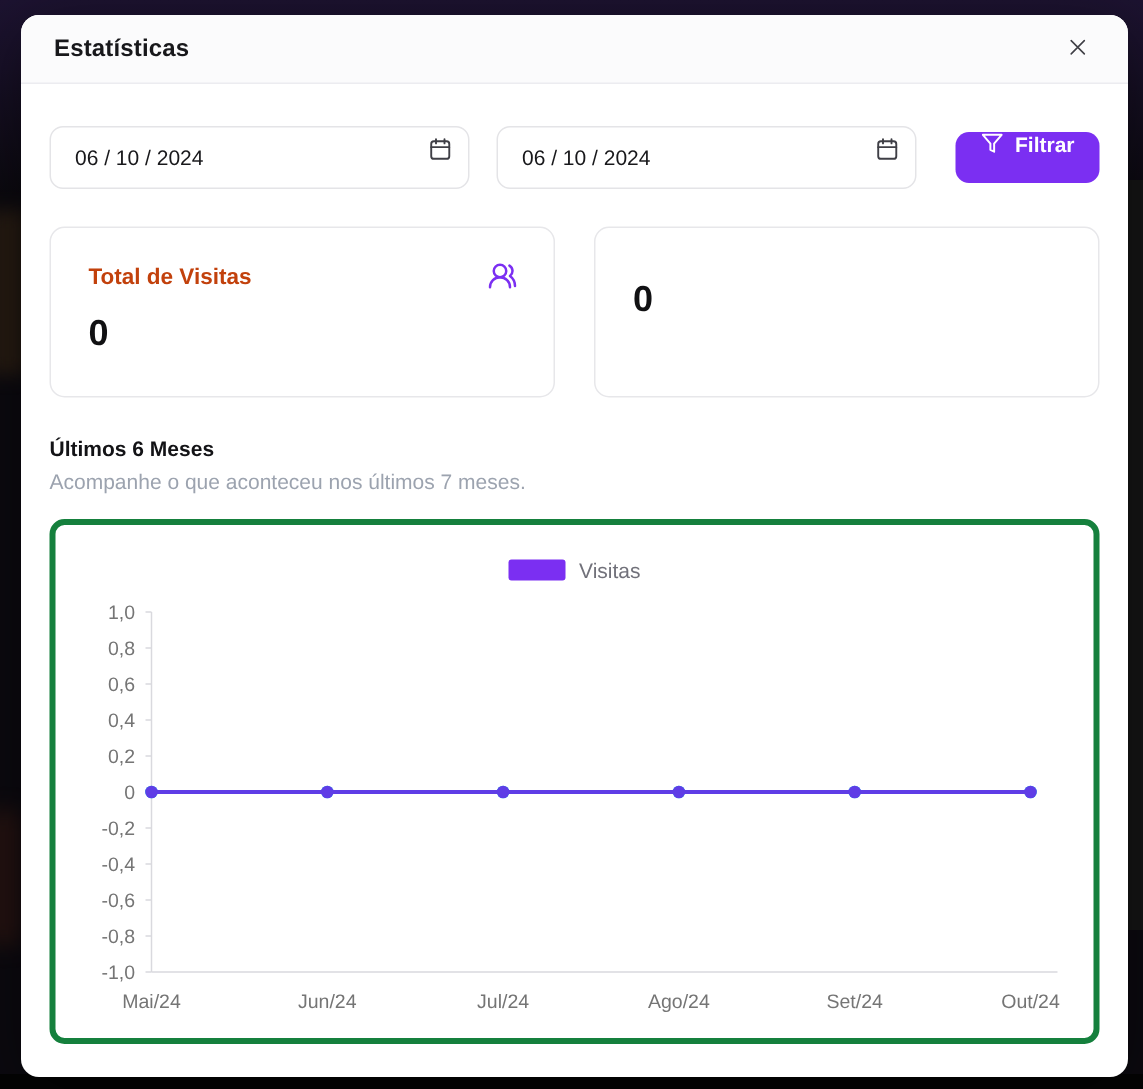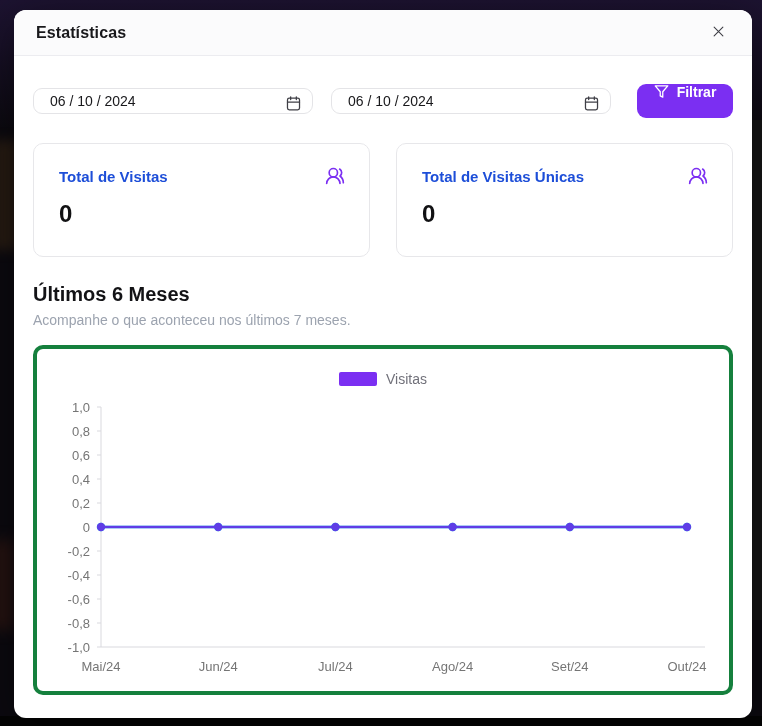--- a/index.html
+++ b/index.html
@@ -33,21 +33,21 @@
     display:flex; align-items:center; justify-content:space-between;
     padding:0 22px;
   }
   .modal-title { font-size:16px; font-weight:700; color:#18181b; letter-spacing:.1px; }
   .close-button { width:24px; height:24px; border:none; background:transparent; cursor:pointer;
     display:flex; align-items:center; justify-content:center; color:#3f3f46; }
 
   .modal-body { padding:28px 19px 0 19px; }
 
   .filter-row { display:flex; align-items:center; gap:18px; }
-  .date-input-wrap { position:relative; width:280px; height:26px; }
+  .date-input-wrap { position:relative; width:280px; height:42px; }
   .date-input {
     width:100%; height:100%; border:1px solid #e4e4e7; border-radius:9px;
     padding:0 40px 0 16px; font-size:14px; color:#18181b; background:#fff;
     font-family:"Liberation Sans", sans-serif; outline:none;
   }
   .calendar-button { position:absolute; right:10px; top:7px; width:20px; height:20px;
     border:none; background:transparent; cursor:pointer; color:#3f3f46; }
   .filter-button {
     margin-left:auto; min-width:96px; height:34px; border:none; cursor:pointer;
     background:var(--accent,#7b2ff2); color:#fff; border-radius:9px;
@@ -55,25 +55,25 @@
     font-size:14px; font-weight:600; font-family:"Liberation Sans", sans-serif;
     padding:0 16px;
   }
 
   .stats-row { display:flex; gap:26px; margin-top:25px; }
   .stat-card {
     flex:1; height:114px; border:1px solid #e7e7ea; border-radius:10px;
     padding:24px 24px 0 25px; background:#fff;
   }
   .stat-top { display:flex; align-items:flex-start; justify-content:space-between; }
-  .stat-label { font-size:15px; font-weight:600; color:#1d4ed8; }
+  .stat-label { font-size:15px; font-weight:600; color:#c2410c; }
   .stat-icon { color:var(--accent,#7b2ff2); margin-top:-2px; }
   .stat-value { font-size:24px; font-weight:700; color:#111113; margin-top:10px; }
 
-  .section-heading { margin-top:26px; font-size:20px; font-weight:700; color:#131316; }
+  .section-heading { margin-top:26px; font-size:14px; font-weight:700; color:#131316; }
   .section-subheading { margin-top:6px; font-size:14px; color:#9ca3af; }
 
   .chart-card {
     margin-top:17px; height:350px; border:4px solid #15803d; border-radius:10px;
     background:#fff; padding-top:22px;
   }
   .legend { display:flex; justify-content:center; align-items:center; gap:14px; height:16px; }
   .legend-item { display:flex; align-items:center; gap:9px; }
   .legend-swatch { width:38px; height:14px; border-radius:2px; background:#ccc; }
   .legend-label { font-size:14px; color:#71717a; }
@@ -151,30 +151,20 @@
                 <path d="M18 21a8 8 0 0 0-16 0"></path>
                 <circle cx="10" cy="8" r="5"></circle>
                 <path d="M22 20c0-3.37-2-6.5-4-8a5 5 0 0 0-.45-8.3"></path>
               </svg>
           </span>
         </div>
         <div class="stat-value">0</div>
       </div>
 
       <div class="stat-card">
-        <div class="stat-top">
-          <span class="stat-label">Total de Visitas Únicas</span>
-          <span class="stat-icon">
-            <svg width="20" height="20" viewBox="0 0 24 24" fill="none" stroke="currentColor" stroke-width="2" stroke-linecap="round" stroke-linejoin="round">
-                <path d="M18 21a8 8 0 0 0-16 0"></path>
-                <circle cx="10" cy="8" r="5"></circle>
-                <path d="M22 20c0-3.37-2-6.5-4-8a5 5 0 0 0-.45-8.3"></path>
-              </svg>
-          </span>
-        </div>
         <div class="stat-value">0</div>
       </div>
     </div>
 
     <div class="section-heading">Últimos 6 Meses</div>
     <div class="section-subheading">Acompanhe o que aconteceu nos últimos 7 meses.</div>
 
     <div class="chart-card">
       <div class="legend">
         <div class="legend-item">

